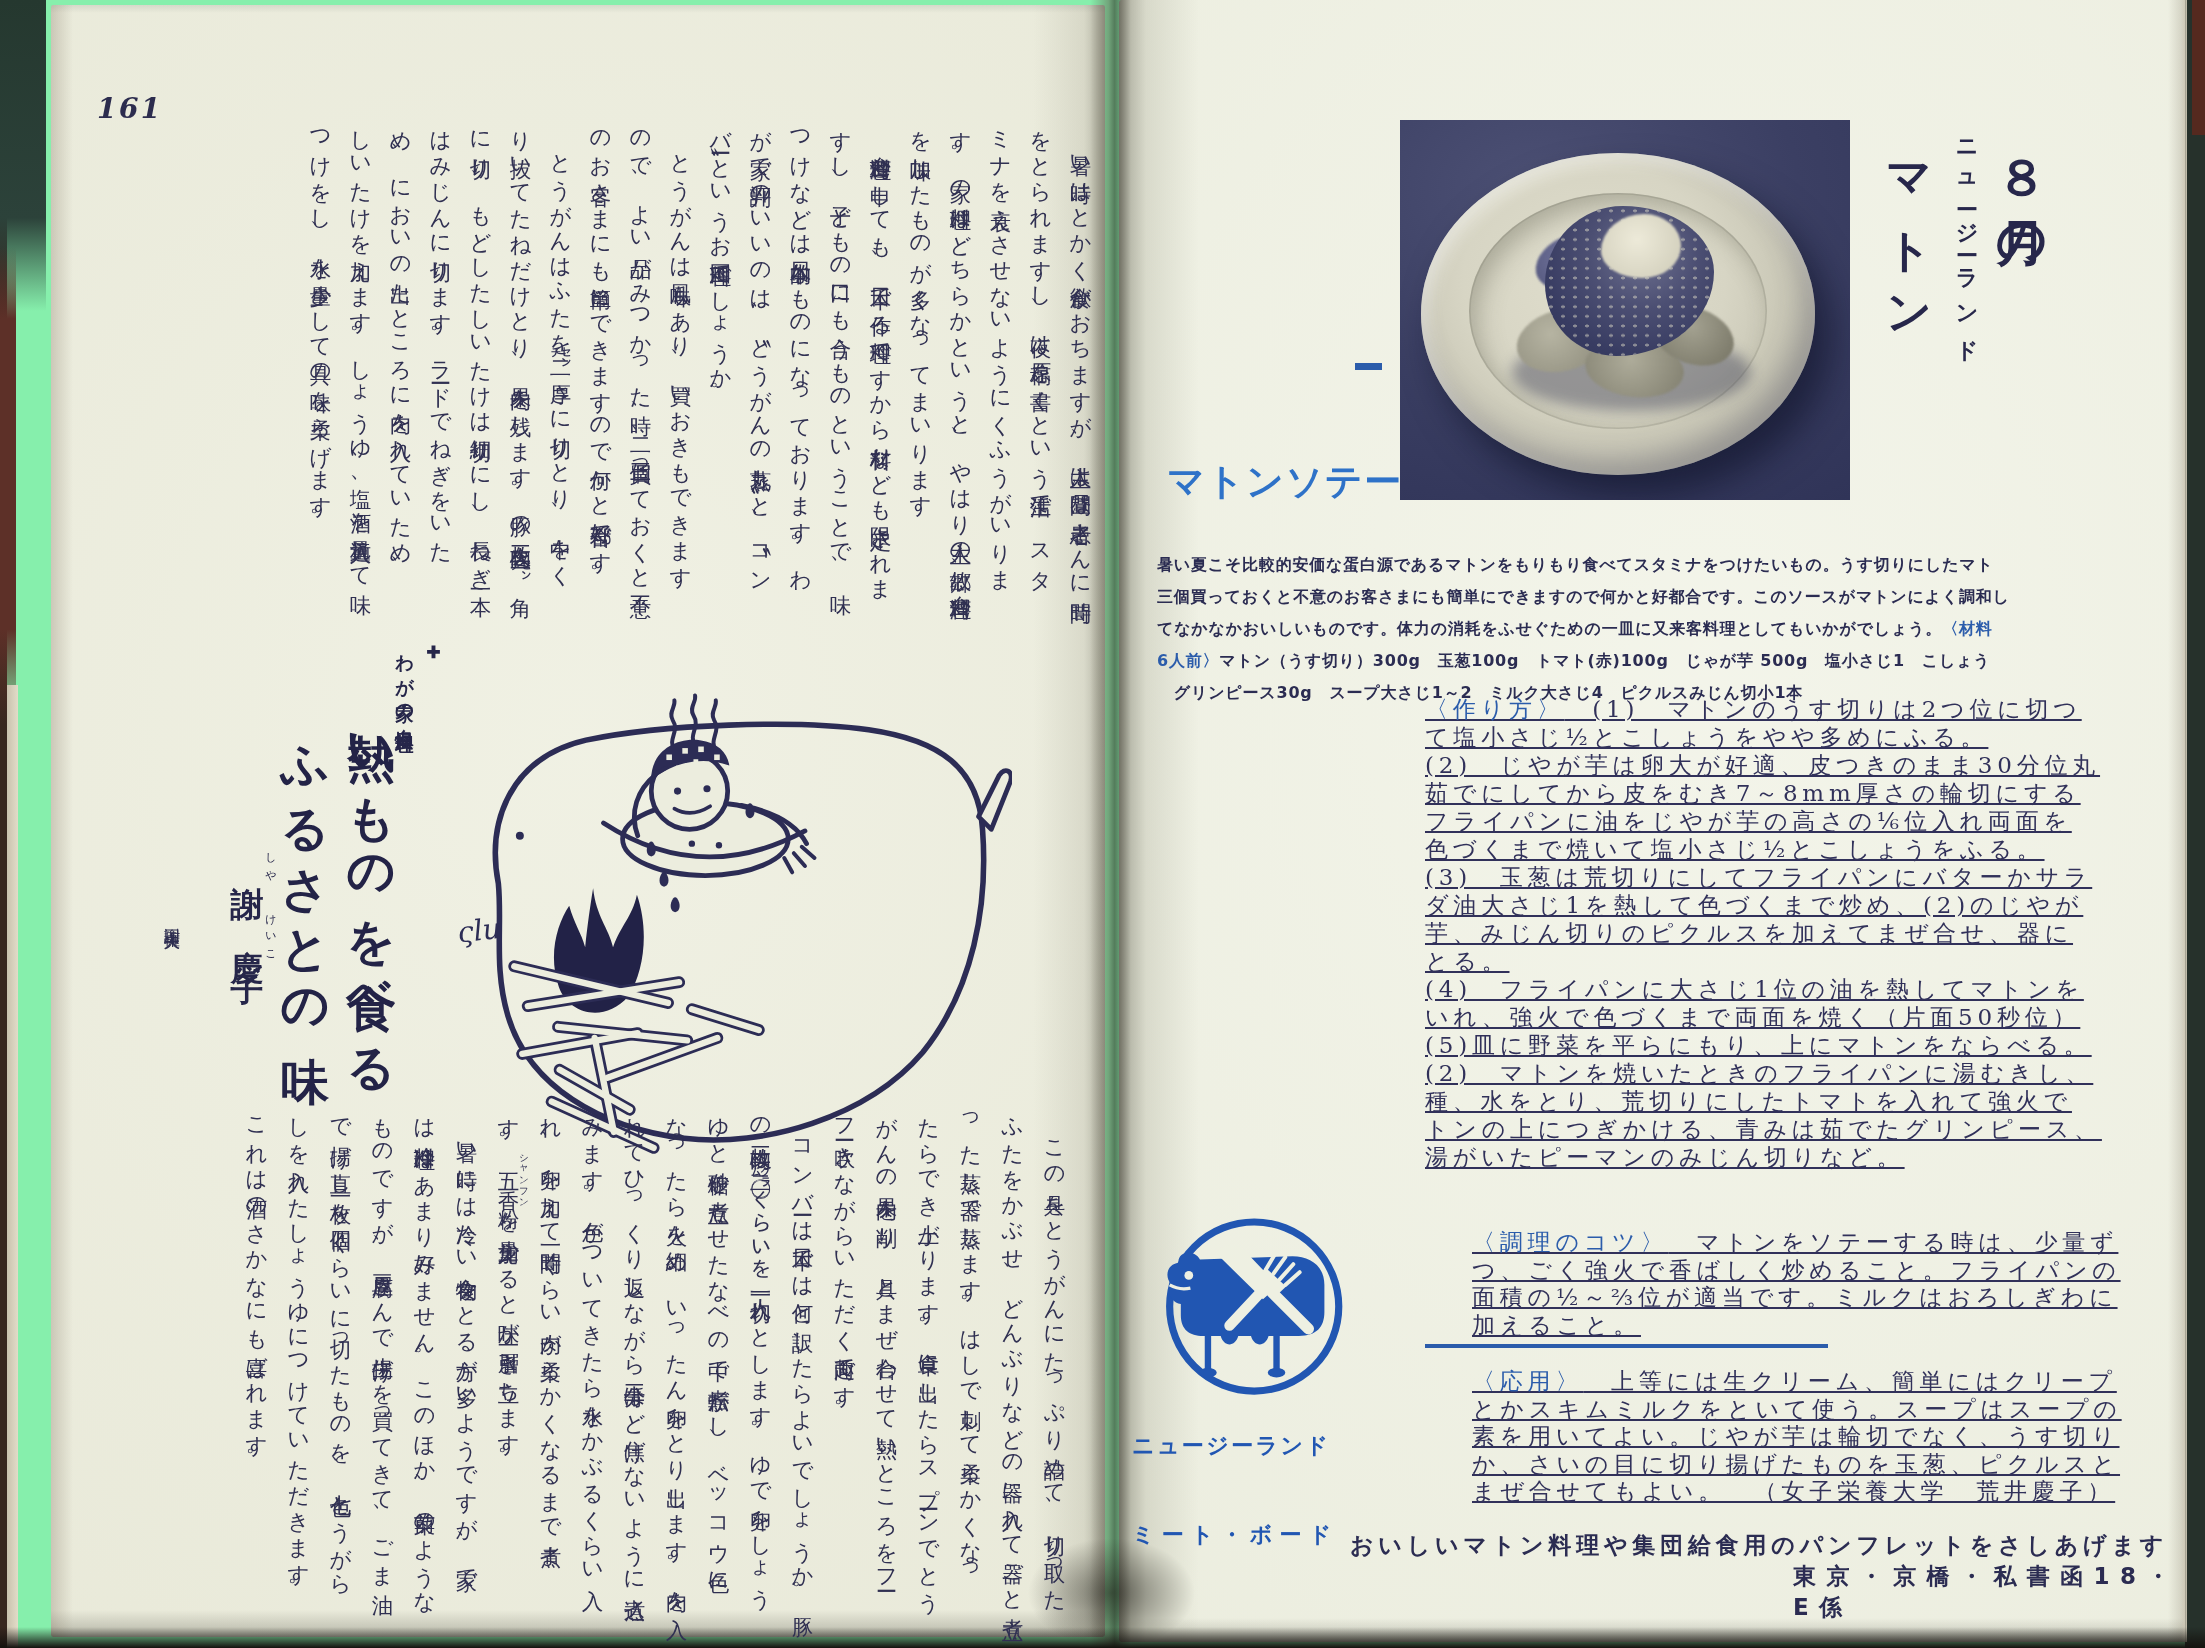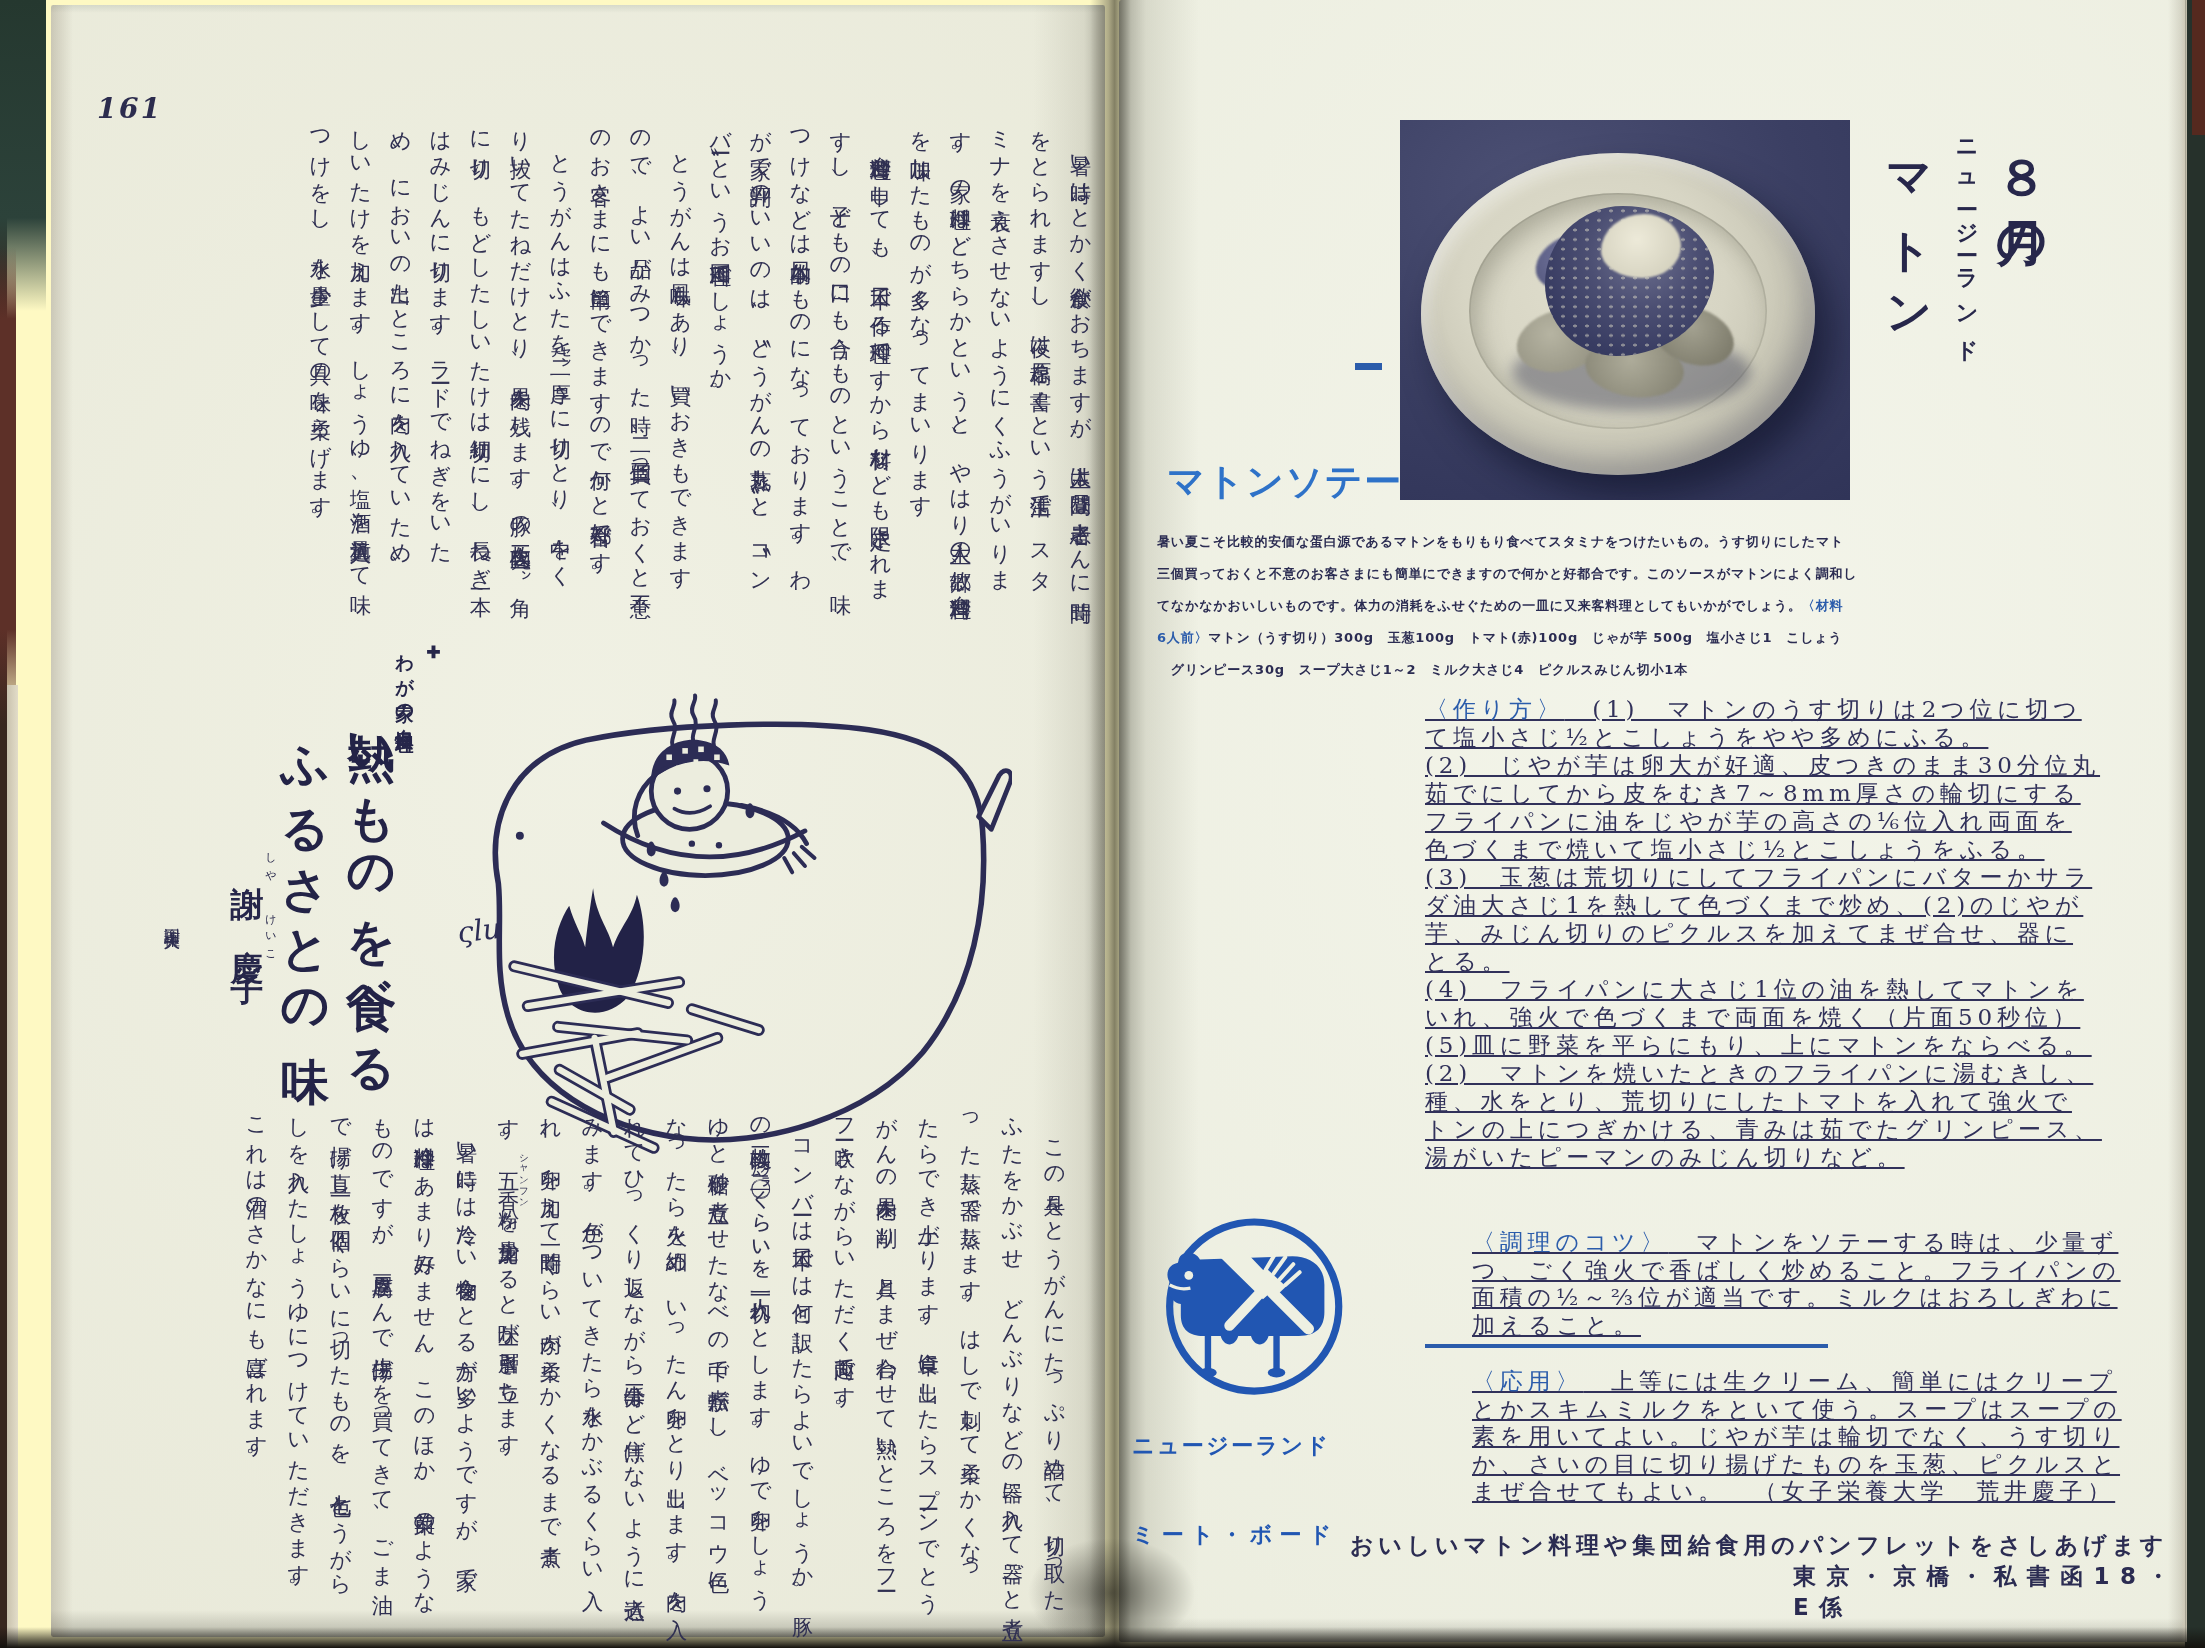--- a/index.html
+++ b/index.html
@@ -1,16 +1,16 @@
 <!DOCTYPE html>
 <html style="font-size:12.8px"><head>
 <meta charset="utf-8">
 <style>
   html,body{margin:0;padding:0;background:#181b17;}
-  #canvas{position:relative;width:2205px;height:1648px;background:#fef9c3;overflow:hidden;
+  #canvas{position:relative;width:2205px;height:1648px;background:#86efac;overflow:hidden;
           font-family:"DejaVu Serif","Liberation Serif",serif;color:#2e2e50;}
   .abs{position:absolute;}
   
   .pageL{left:51px;top:4.8px;width:1054px;height:1632px;background:#ebecdc;border-radius:2.4px;
     background-image:
       linear-gradient(90deg, rgba(120,108,88,.28) 0,rgba(120,108,88,0) 22px),
       linear-gradient(270deg, rgba(90,90,74,.45) 0,rgba(120,118,98,.16) 21px,rgba(120,118,98,0) 72px),
       linear-gradient(0deg, rgba(55,55,45,.30) 0,rgba(55,55,45,0) 27px),
       linear-gradient(180deg, rgba(200,205,190,.6) 0,rgba(200,205,190,0) 8px),
       radial-gradient(120% 90% at 50% 45%, rgba(255,255,250,.25) 0, rgba(210,208,185,.18) 100%);}
@@ -47,22 +47,22 @@
   #title2{left:274px;top:713px;font-size:48px;letter-spacing:6.4px;}
   #author{left:191px;top:845px;font-size:33px;letter-spacing:4.8px;font-weight:bold;color:#26264a;}
   #author ruby rt{font-size:11px;font-weight:normal;}
   #author-note{left:161px;top:915px;font-size:16px;letter-spacing:1.6px;}
   
   #month-title{left:1989px;top:124px;font-size:50px;font-weight:bold;letter-spacing:8px;color:#27274b;}
   #subtitle{left:1953px;top:126px;font-size:22px;font-weight:bold;letter-spacing:10.4px;color:#27274b;}
   #main-title{left:1879px;top:135px;font-size:45px;font-weight:bold;letter-spacing:13.5px;color:#27274b;}
   #recipe-title{left:1167px;top:457px;font-size:37px;font-weight:bold;letter-spacing:1.6px;color:#2e72c8;
      font-family:"DejaVu Sans","Liberation Sans",sans-serif;}
-  #intro{left:1157px;top:526px;width:1036px;font-family:"DejaVu Sans","Liberation Sans",sans-serif;
-     font-weight:bold;font-size:13px;letter-spacing:0.8px;color:#2b2c52;}
+  #intro{left:1157px;top:549px;width:1036px;font-family:"DejaVu Sans","Liberation Sans",sans-serif;
+     font-weight:bold;font-size:16px;letter-spacing:0.8px;color:#2b2c52;}
   #intro .tline{line-height:32px;white-space:nowrap;}
   .rblock{font-size:23px;letter-spacing:4.8px;color:#31315a;text-decoration:underline;}
   .rblock .tline{white-space:nowrap;}
   #steps{left:1425px;top:695px;}
   #steps .tline{line-height:28px;}
   #tips{left:1425px;top:1229px;}
   #tips .tline,#apps .tline{line-height:27.5px;margin-left:47px;}
   #apps{left:1425px;top:1368px;}
   .bl{color:#2b5cab;}
   #rule{left:1425px;top:1344px;width:403px;height:4px;background:#2b5cab;}

